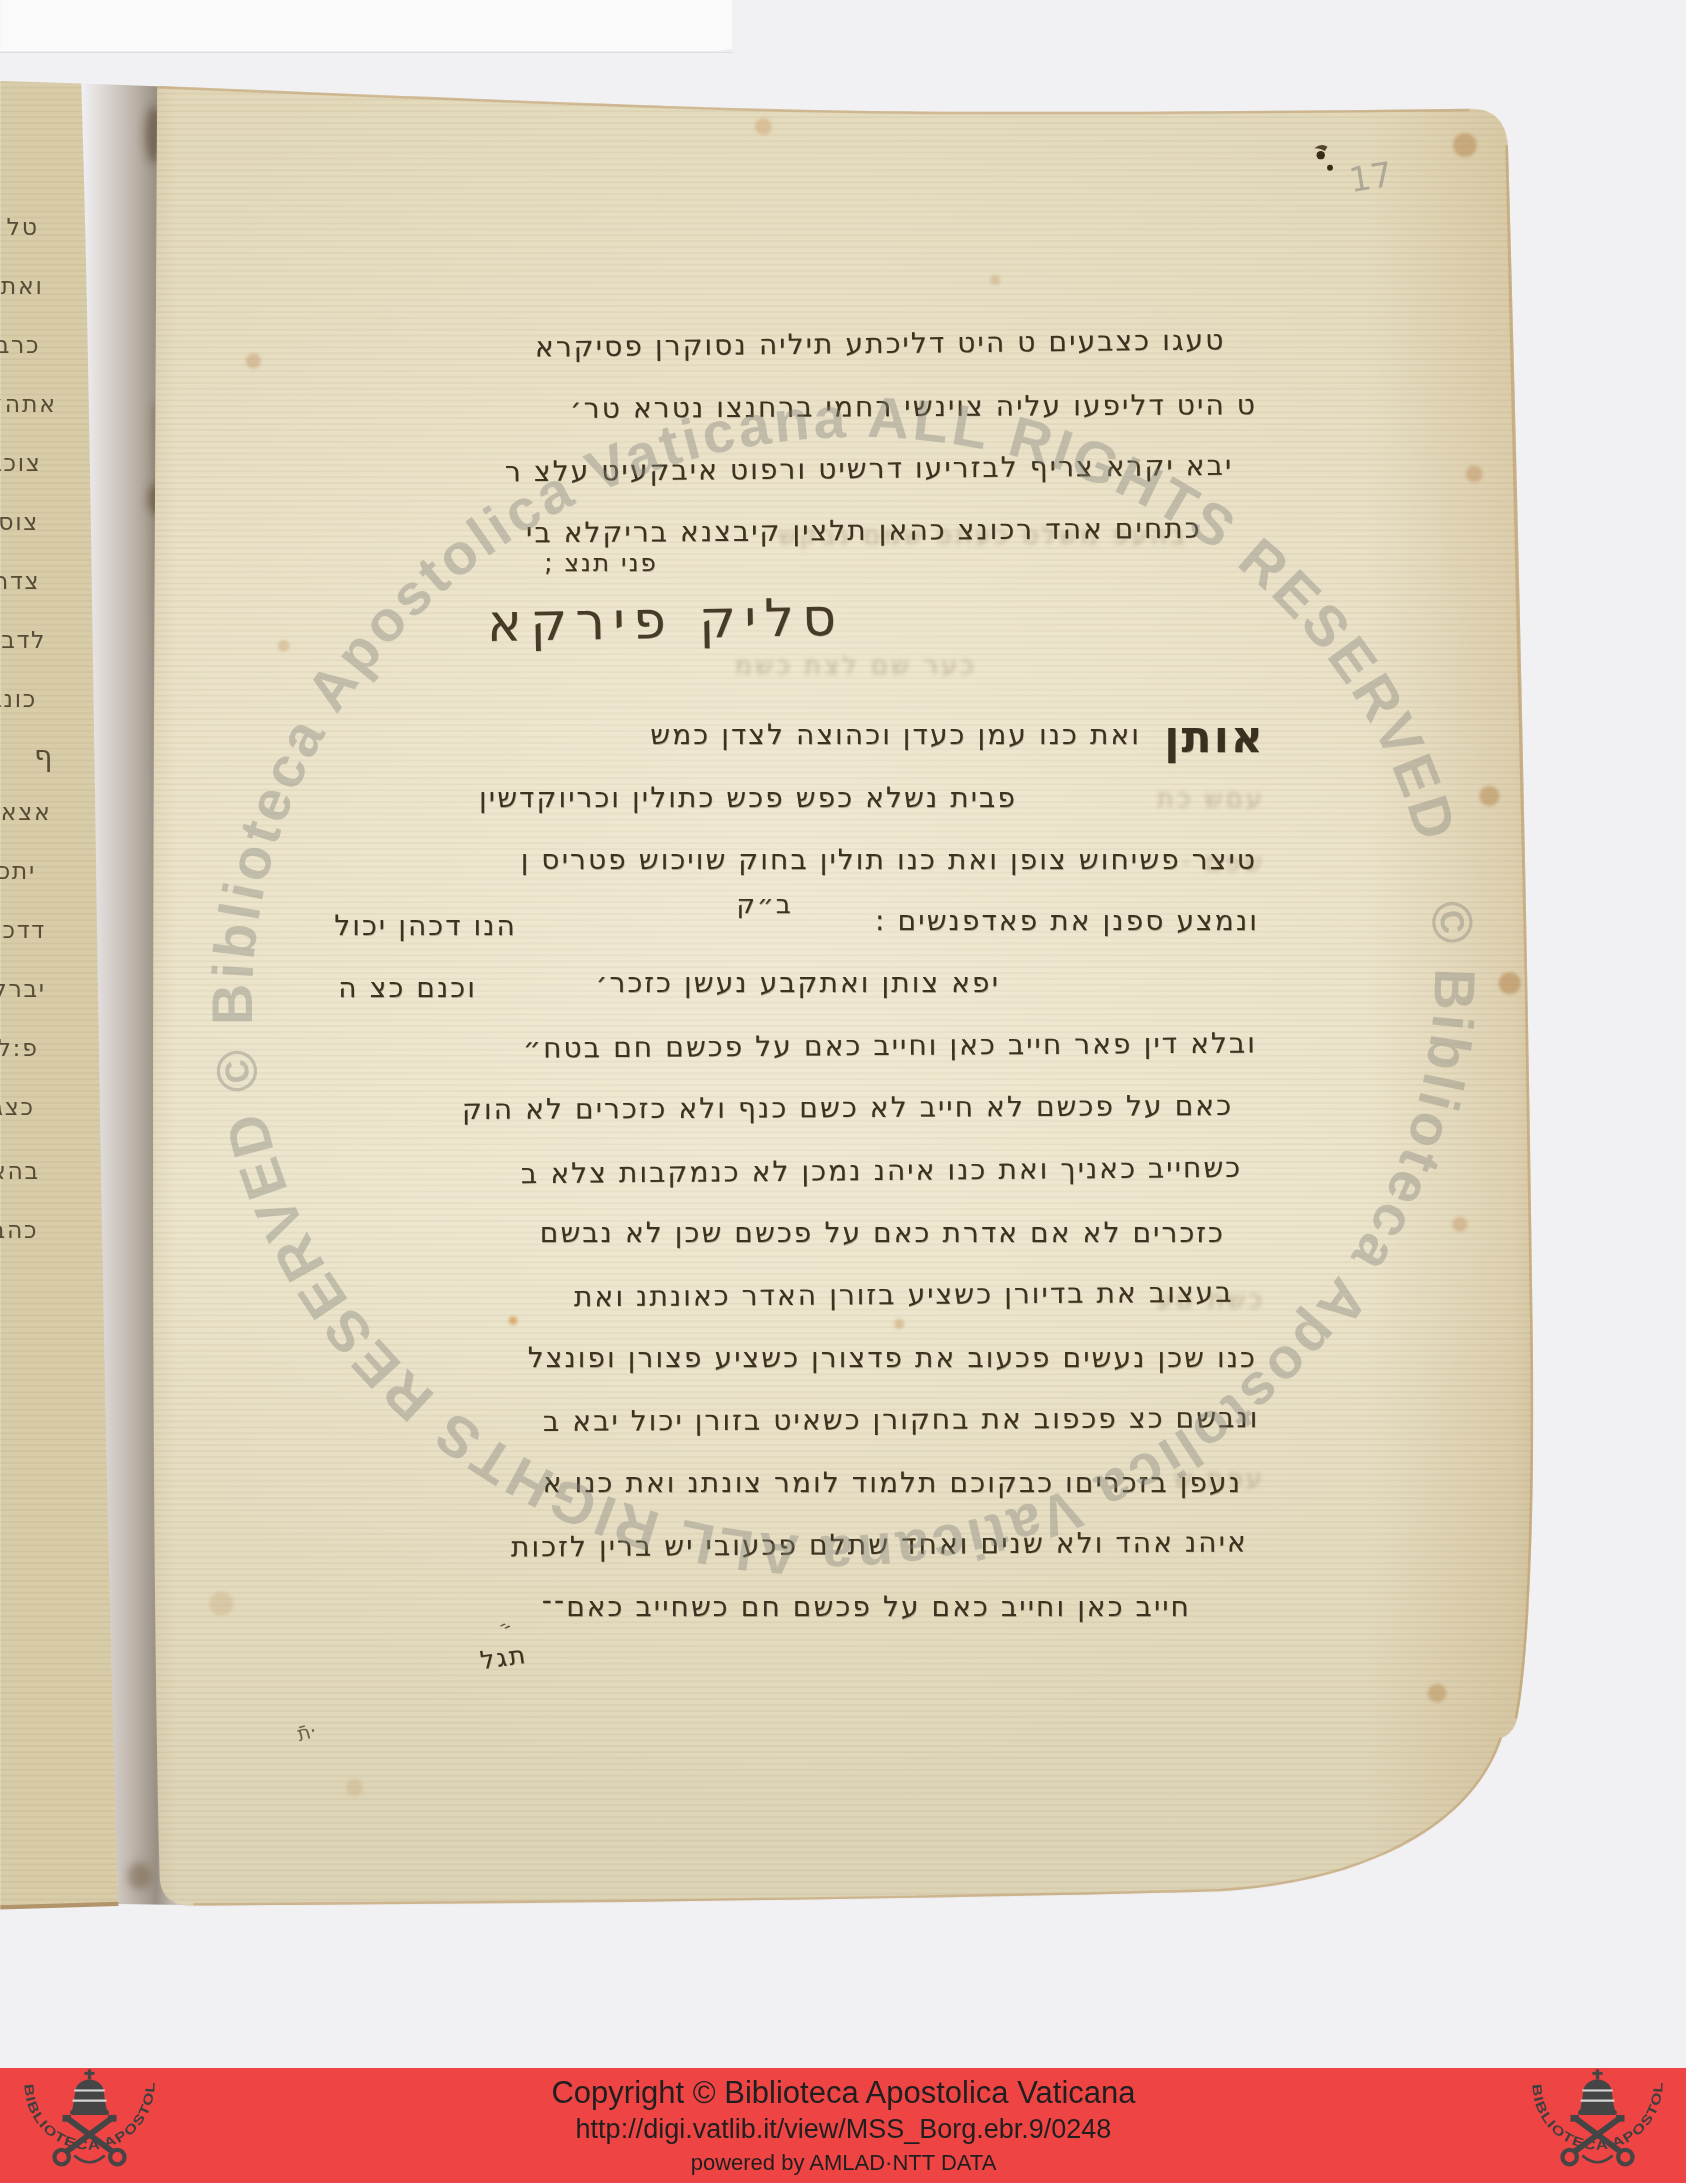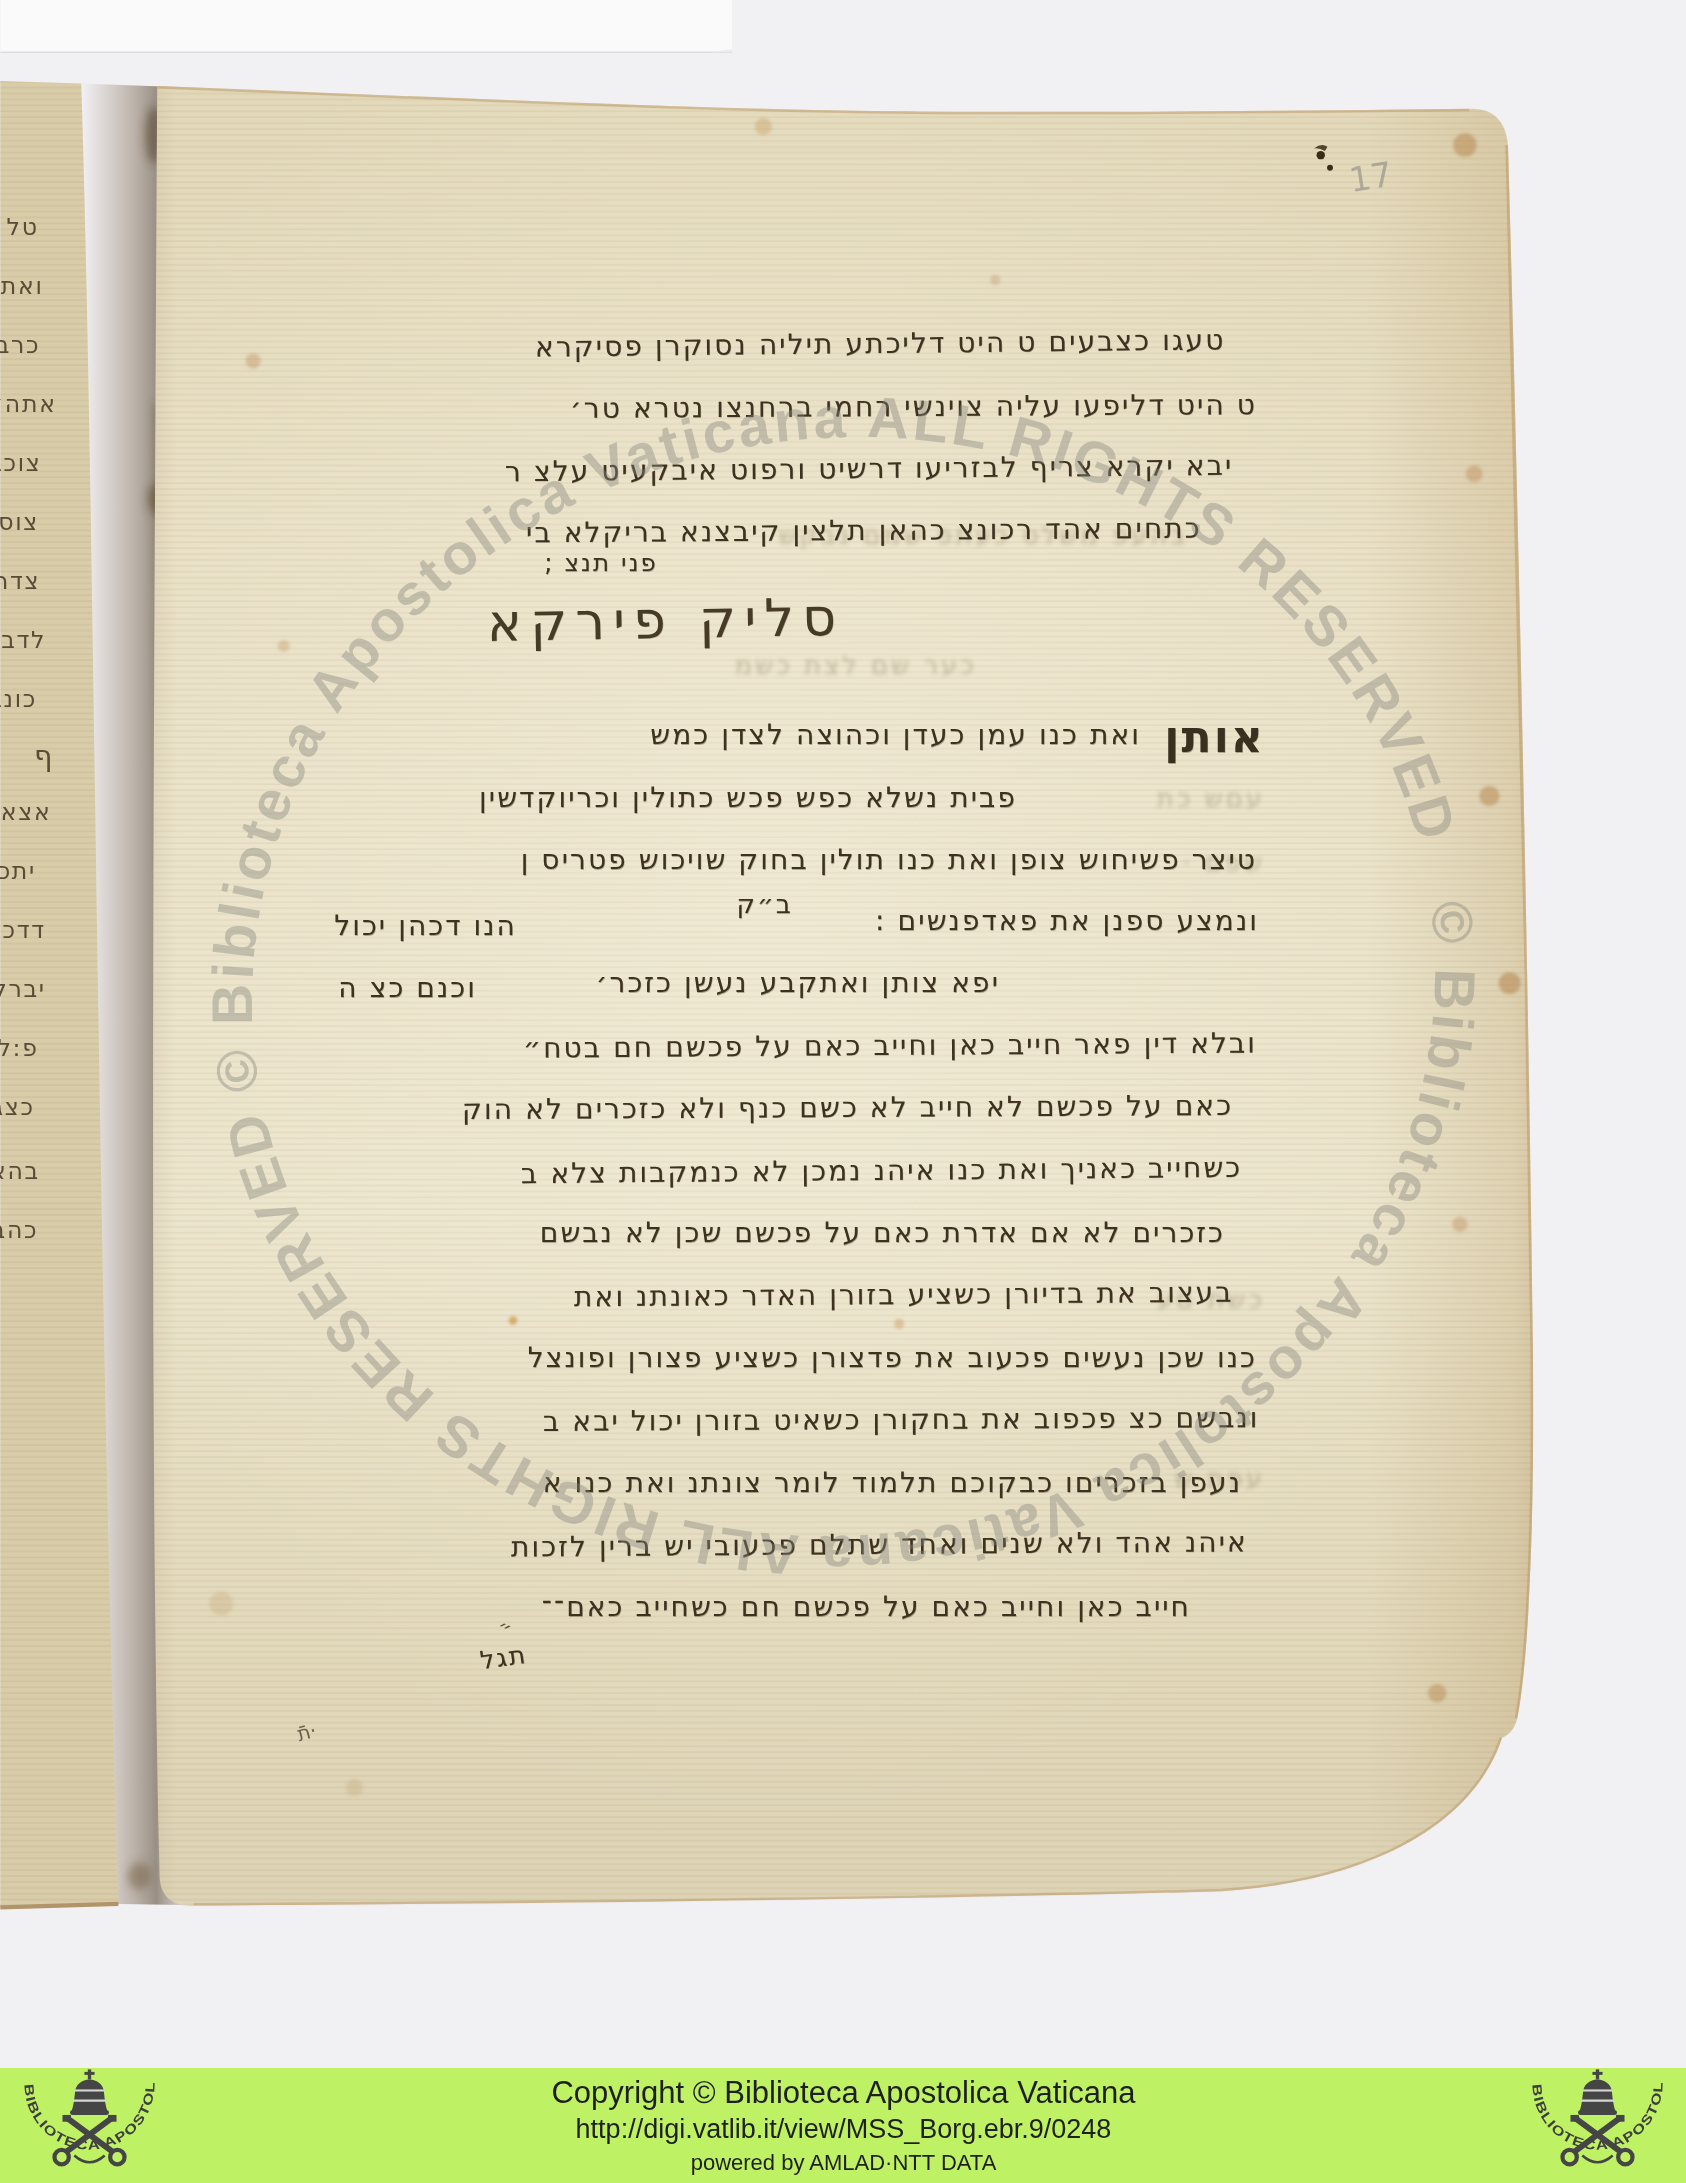--- a/index.html
+++ b/index.html
@@ -15,21 +15,21 @@
   .heading{font-size:52px;letter-spacing:8.4px;color:#463b26;}
   .initial{font-size:44px;font-weight:bold;color:#3a3020;}
   .frag{position:absolute;direction:rtl;white-space:nowrap;font-family:"DejaVu Sans",sans-serif;
         font-size:23.6px;letter-spacing:1.7px;color:#483b27;opacity:.88;}
   .bleed{position:absolute;direction:rtl;white-space:nowrap;font-family:"DejaVu Sans",sans-serif;
          font-size:25px;letter-spacing:3.4px;color:#a2967a;filter:blur(2.2px);opacity:.6;}
   .pencil{position:absolute;font-family:"DejaVu Sans",sans-serif;color:rgba(105,105,108,.42);
           font-size:34px;transform:rotate(-9deg);}
   .catchmark{position:absolute;font-family:"DejaVu Sans",sans-serif;color:#3c321f;}
   
-  .footer{position:absolute;left:0;top:2068px;width:1687px;height:116px;background:#bef264;}
+  .footer{position:absolute;left:0;top:2068px;width:1687px;height:116px;background:#ef4444;}
   .footer .fl{position:absolute;width:100%;text-align:center;color:#1f1f1f;font-weight:400;}
   .f1{top:6.7px;font-size:31px;}
   .f2{top:46px;font-size:27px;}
   .f3{top:82px;font-size:22px;color:#232323;}
 </style>
 </head>
 <body>
 
 <div class="stage">
 

